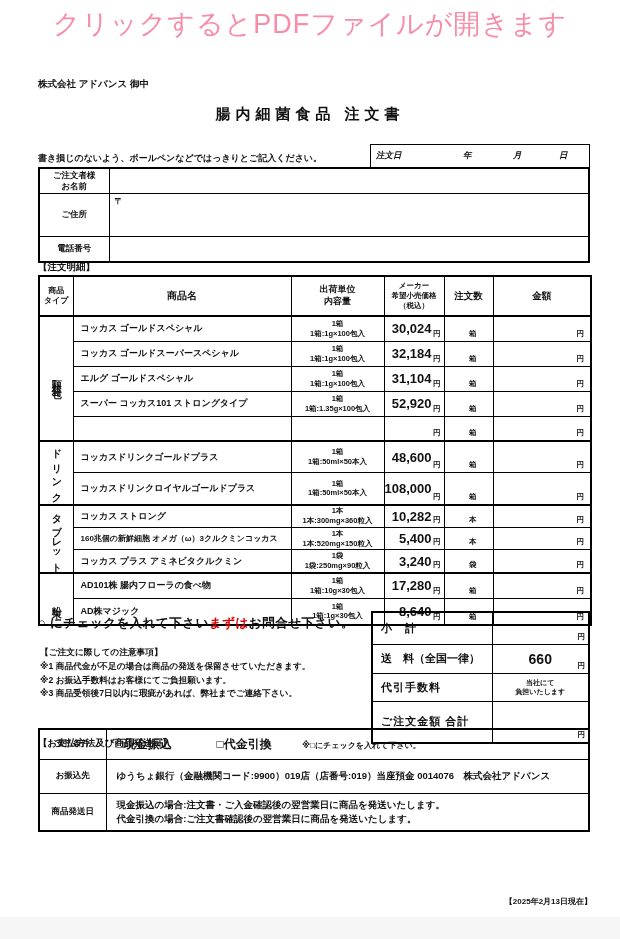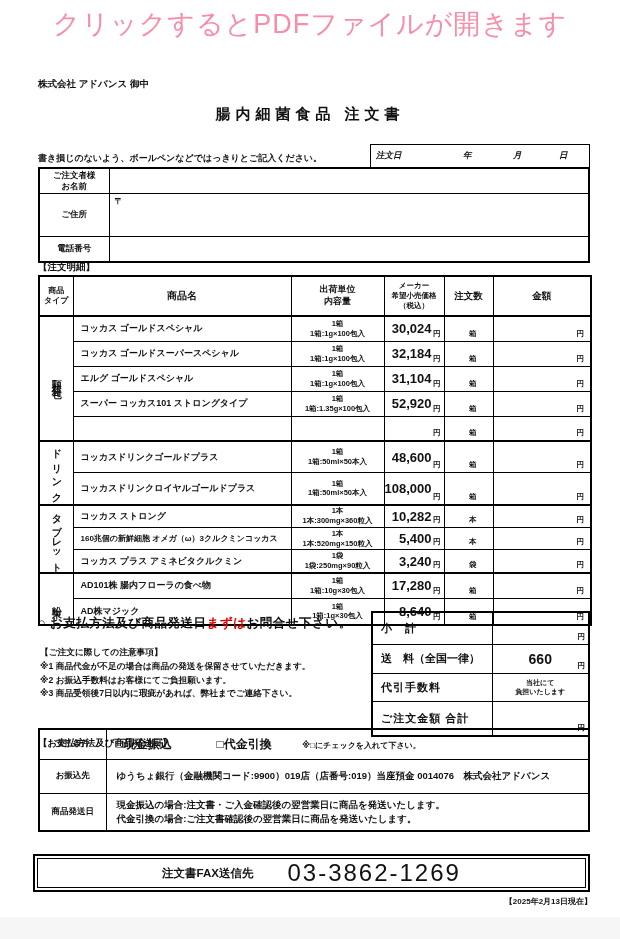--- a/index.html
+++ b/index.html
@@ -327,21 +327,21 @@
             <span class="u">箱</span>
           </td>
         <td class="amount">
             <span class="yen">円</span>
           </td>
       </tr>
     </tbody>
   </table>
 
   <div class="interest">
-    <span>○ お支払方法及び商品発送日</span><span class="hl">まずは</span><span>お問合せ下さい。</span>
+    <span>○ にチェックを入れて下さい</span><span class="hl">まずは</span><span>お問合せ下さい。</span>
   </div>
 
   <div class="notes">
     <div class="nt">【ご注文に際しての注意事項】</div>
     <div>※1 商品代金が不足の場合は商品の発送を保留させていただきます。</div>
     <div>※2 お振込手数料はお客様にてご負担願います。</div>
     <div>※3 商品受領後7日以内に瑕疵があれば、弊社までご連絡下さい。</div>
   </div>
 
   <table class="totals-table">
@@ -356,21 +356,21 @@
       <td class="tl" style="letter-spacing:0;">送　料（全国一律）</td>
       <td class="tv"><span class="ship-val">660</span><span class="yen-s">円</span></td>
     </tr>
     <tr style="height:28px;">
       <td class="tl">代引手数料</td>
       <td class="tv cod-val">
         <div>当社にて</div>
         <div>負担いたします</div>
       </td>
     </tr>
-    <tr style="height:35px;">
+    <tr style="height:42px;">
       <td class="tl">ご注文金額 合計</td>
       <td class="tv">
             <span class="yen-s">円</span>
           </td>
     </tr>
   </tbody>
     </table>
 
   <div class="payment-label">【お支払方法及び商品発送日】</div>
 
@@ -391,23 +391,17 @@
     <tr style="height:38px;">
       <td class="label">商品発送日</td>
       <td class="val ship-lines">
         <div>現金振込の場合:注文書・ご入金確認後の翌営業日に商品を発送いたします。</div>
         <div>代金引換の場合:ご注文書確認後の翌営業日に商品を発送いたします。</div>
       </td>
     </tr>
   </tbody>
     </table>
 
-  <div class="fax-box">
-    <div class="fax-inner">
-      <span class="fax-label">注文書FAX送信先</span>
-      <span class="fax-number">03-3862-1269</span>
-    </div>
-  </div>
 
   <div class="date-note">【2025年2月13日現在】</div>
   <div class="bottom-strip"></div>
 
 </div>
 
 </body></html>

